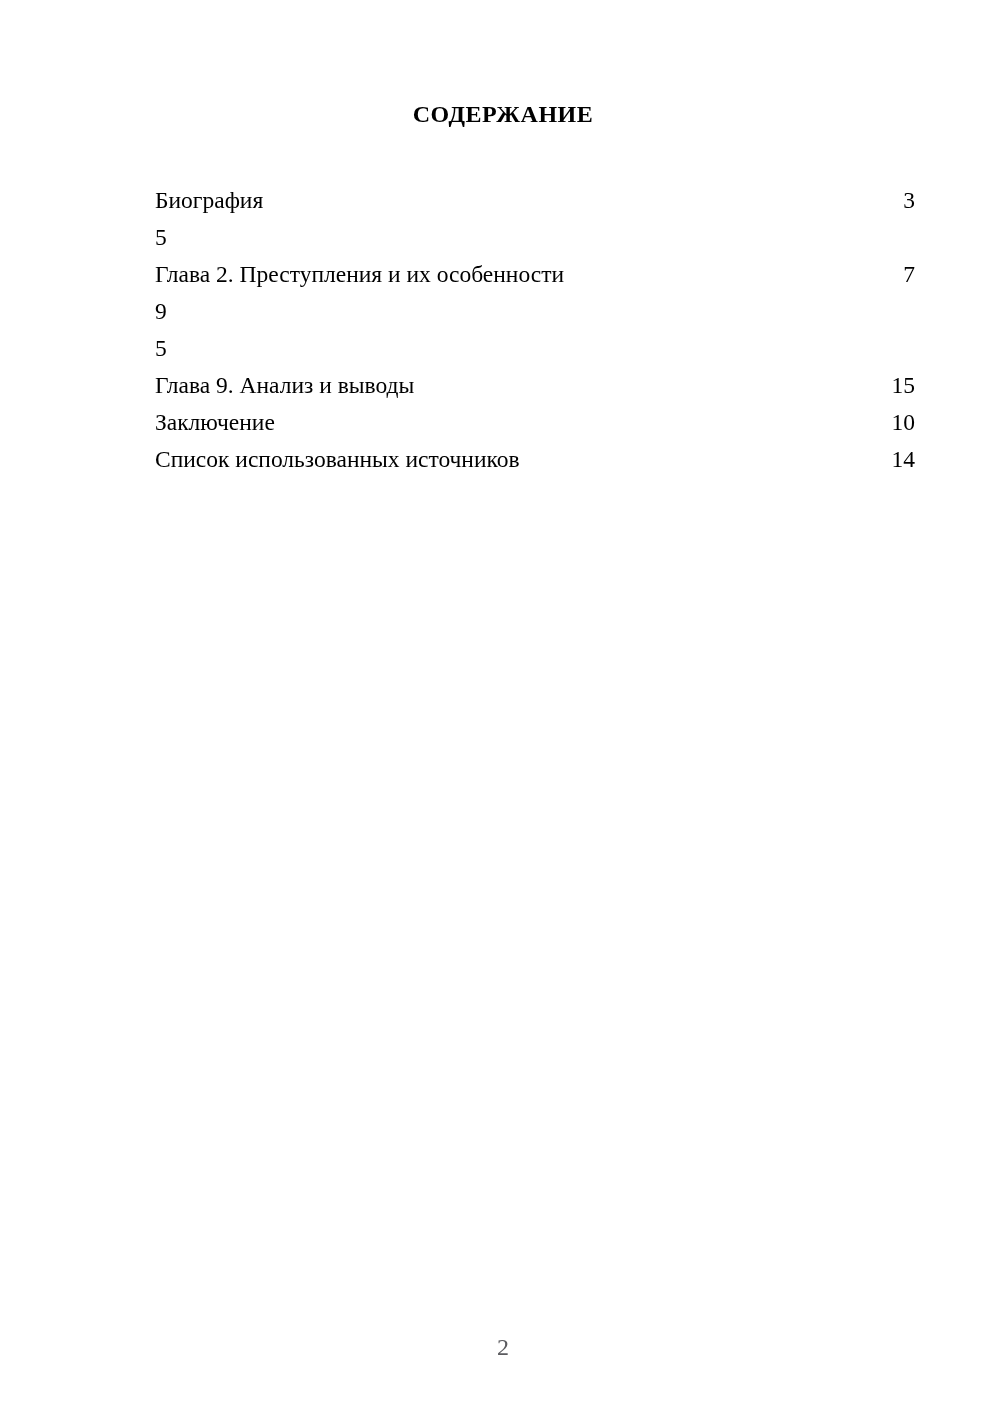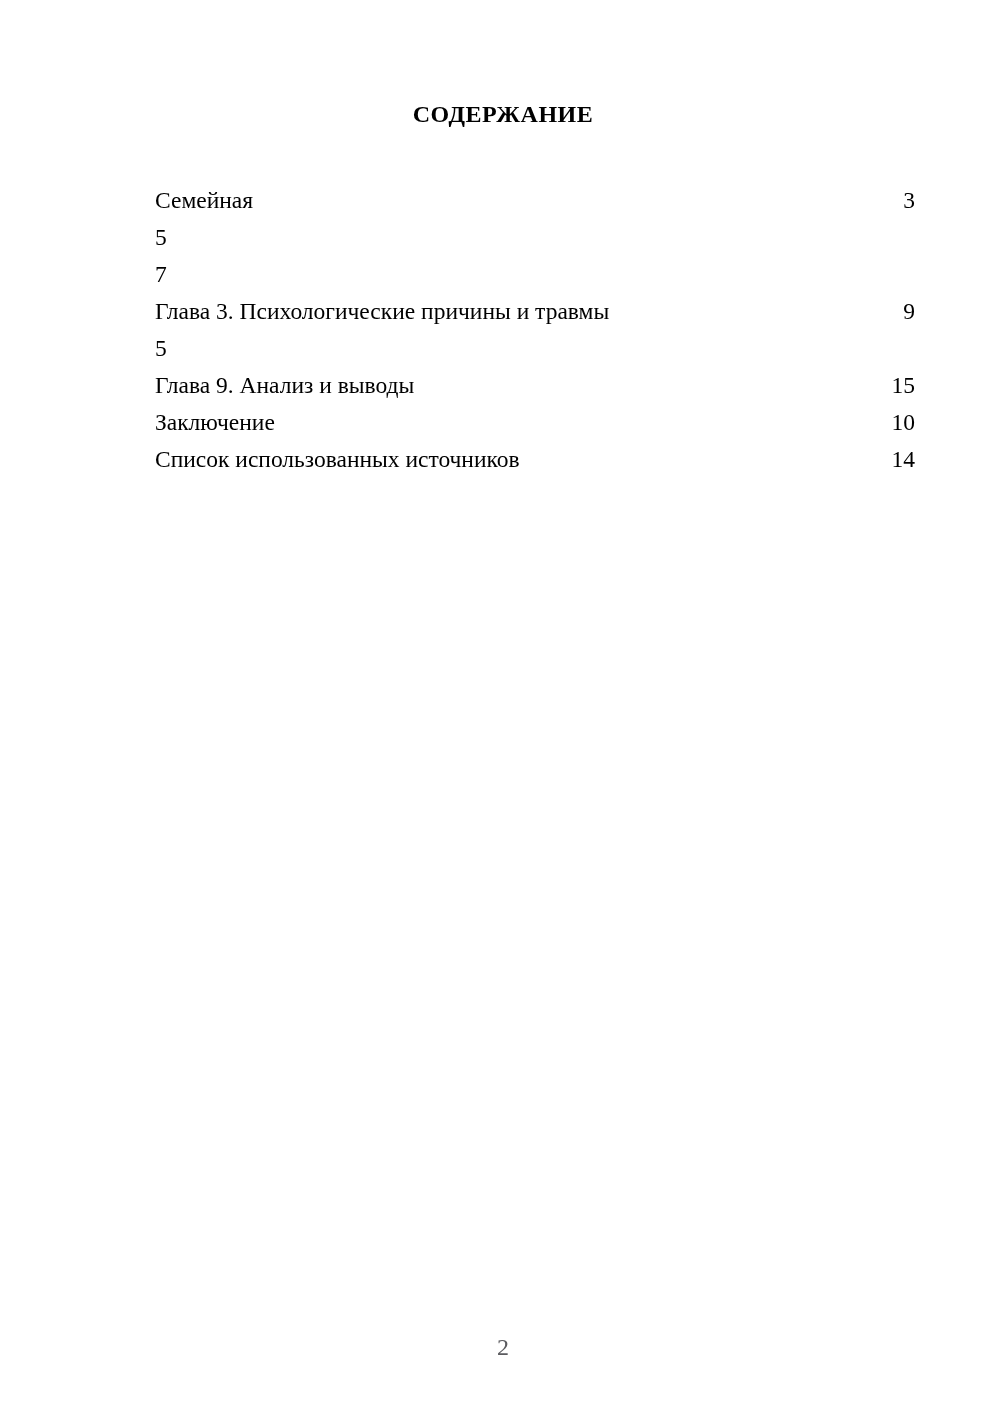--- a/index.html
+++ b/index.html
@@ -61,31 +61,31 @@
 </style>
 </head>
 <body>
 
 <div class="page">
 
   <div class="doc-title">СОДЕРЖАНИЕ</div>
 
   <ul class="toc">
     <li class="toc-row">
-      <span class="toc-title">Семейная</span>
+      <span class="toc-title">Биография</span>
       <span class="toc-page">3</span>
     </li>
     <li class="toc-row">
       <span class="toc-page">5</span>
     </li>
     <li class="toc-row">
+      <span class="toc-title">Глава 2. Преступления и их особенности</span>
       <span class="toc-page">7</span>
     </li>
     <li class="toc-row">
-      <span class="toc-title">Глава 3. Психологические причины и травмы</span>
       <span class="toc-page">9</span>
     </li>
     <li class="toc-row">
       <span class="toc-page">5</span>
     </li>
     <li class="toc-row">
       <span class="toc-title">Глава 9. Анализ и выводы</span>
       <span class="toc-page">15</span>
     </li>
     <li class="toc-row">

